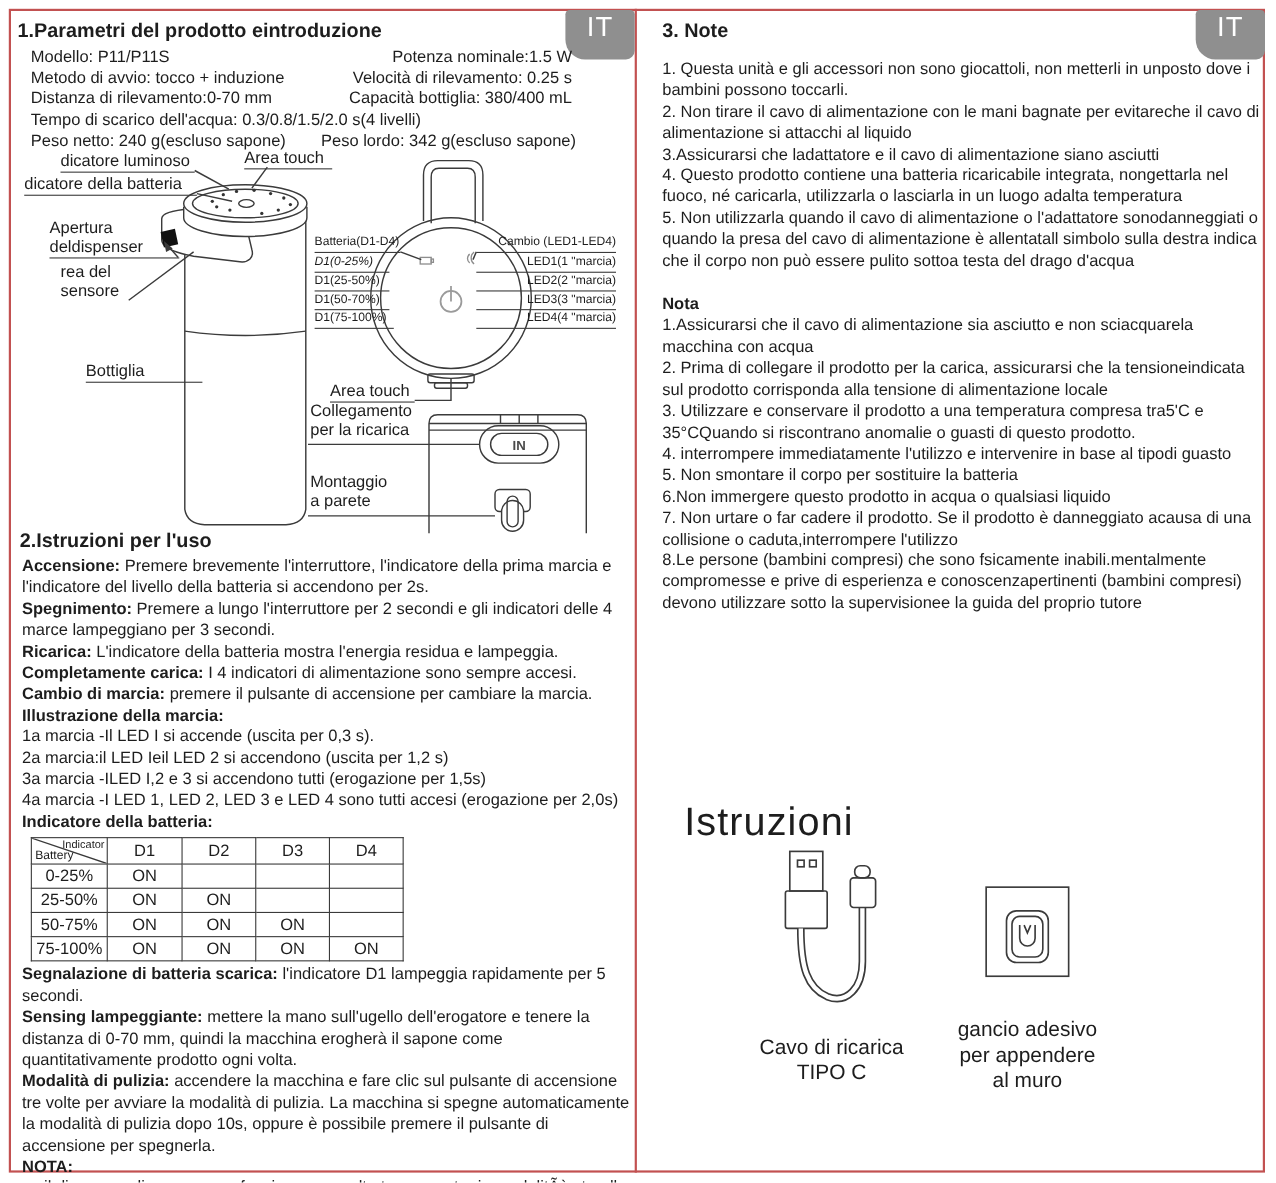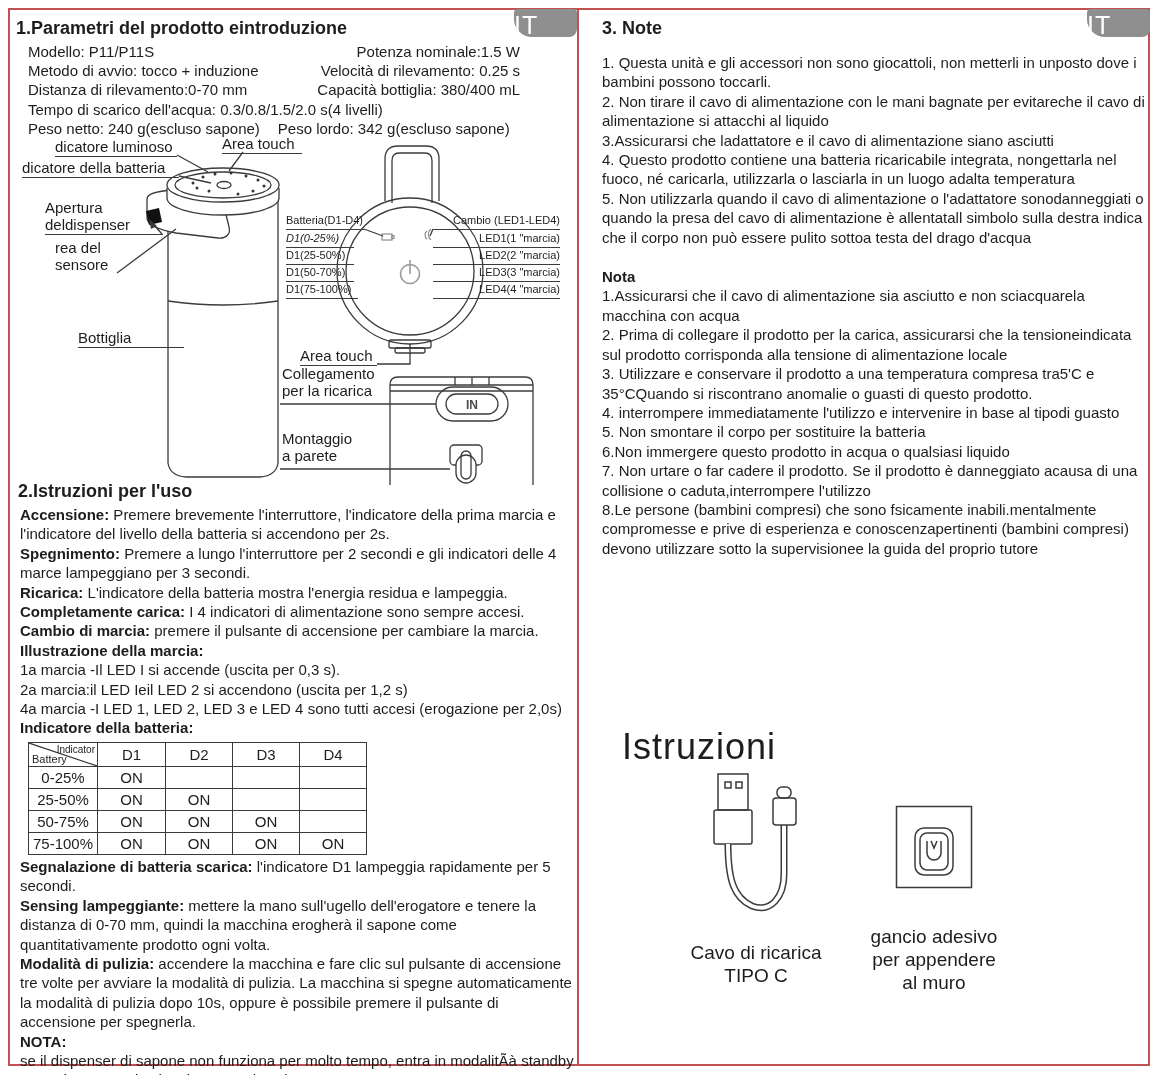--- a/index.html
+++ b/index.html
@@ -3,31 +3,31 @@
 <meta charset="utf-8">
 <style>
   html,body{margin:0;padding:0;}
   body{
     width:1160px;height:1075px;position:relative;background:#fff;
     font-family:"Liberation Sans", sans-serif;color:#1d1d1d;overflow:hidden;
   }
   .page-border{position:absolute;left:8px;top:8px;width:1142px;height:1058px;border:2px solid #c25151;box-sizing:border-box;}
   .col-divider{position:absolute;left:577px;top:8px;width:2px;height:1058px;background:#c25151;}
   .it-badge{
-    position:absolute;width:63px;height:28px;background:#8f8f8f;color:#fff;
-    font-size:25px;line-height:33px;text-align:left;border-radius:4px 4px 8px 18px;letter-spacing:1px;
+    position:absolute;width:63px;height:45px;background:#8f8f8f;color:#fff;
+    font-size:25px;line-height:33px;text-align:center;border-radius:4px 4px 8px 18px;letter-spacing:1px;
   }
   .sec-title{font-size:18px;font-weight:bold;margin:0 0 3px 0;}
   .t{font-size:15px;line-height:19.4px;margin:0;}
   .b{font-weight:bold;}
   
   #sec1{position:absolute;left:16px;top:18px;width:556px;}
   .spec-row{display:flex;justify-content:space-between;width:492px;margin-left:12px;font-size:15px;line-height:19.2px;}
   .spec-full{margin-left:12px;font-size:15px;line-height:19.2px;}
-  .spec-pair{display:flex;gap:18px;margin-left:12px;font-size:15px;line-height:19.2px;}
+  .spec-pair{display:flex;gap:32px;margin-left:12px;font-size:15px;line-height:19.2px;}
   
   #diagram{position:absolute;left:10px;top:133px;width:565px;height:352px;}
   #diagram svg{position:absolute;left:0;top:0;}
   .dlab{position:absolute;font-size:15px;line-height:17px;white-space:pre-line;}
   .ul{border-bottom:1.4px solid #3b3b3b;padding-bottom:1px;}
   .clab{position:absolute;font-size:11px;line-height:12px;padding-bottom:3px;border-bottom:1.2px solid #3b3b3b;}
   .clab.r{text-align:right;}
   
   #sec2{position:absolute;left:18px;top:481px;width:556px;}
   #sec2 .t{margin-left:2px;}
@@ -189,20 +189,21 @@
 <div id="sec2">
   <h2 class="sec-title">2.Istruzioni per l'uso</h2>
   <p class="t"><span class="b">Accensione:</span><span> Premere brevemente l'interruttore, l'indicatore della prima marcia e l'indicatore del livello della batteria si accendono per 2s.</span></p>
   <p class="t"><span class="b">Spegnimento:</span><span> Premere a lungo l'interruttore per 2 secondi e gli indicatori delle 4 marce lampeggiano per 3 secondi.</span></p>
   <p class="t"><span class="b">Ricarica:</span><span> L'indicatore della batteria mostra l'energia residua e lampeggia.</span></p>
   <p class="t"><span class="b">Completamente carica:</span><span> I 4 indicatori di alimentazione sono sempre accesi.</span></p>
   <p class="t"><span class="b">Cambio di marcia:</span><span> premere il pulsante di accensione per cambiare la marcia.</span></p>
   <p class="t b">Illustrazione della marcia:</p>
   <p class="t">1a marcia -Il LED I si accende (uscita per 0,3 s).</p>
   <p class="t">2a marcia:il LED Ieil LED 2 si accendono (uscita per 1,2 s)</p>
+  <p class="t">3a marcia -ILED I,2 e 3 si accendono tutti (erogazione per 1,5s)</p>
   <p class="t">4a marcia -I LED 1, LED 2, LED 3 e LED 4 sono tutti accesi (erogazione per 2,0s)</p>
   <p class="t b">Indicatore della batteria:</p>
 
   <table class="batt">
     <tbody>
         <tr>
       <th class="corner c1">
         <svg>
               <line x1="0" y1="0" x2="100%" y2="100%" stroke="#3a3a3a" stroke-width="1.2"></line>
             </svg>

